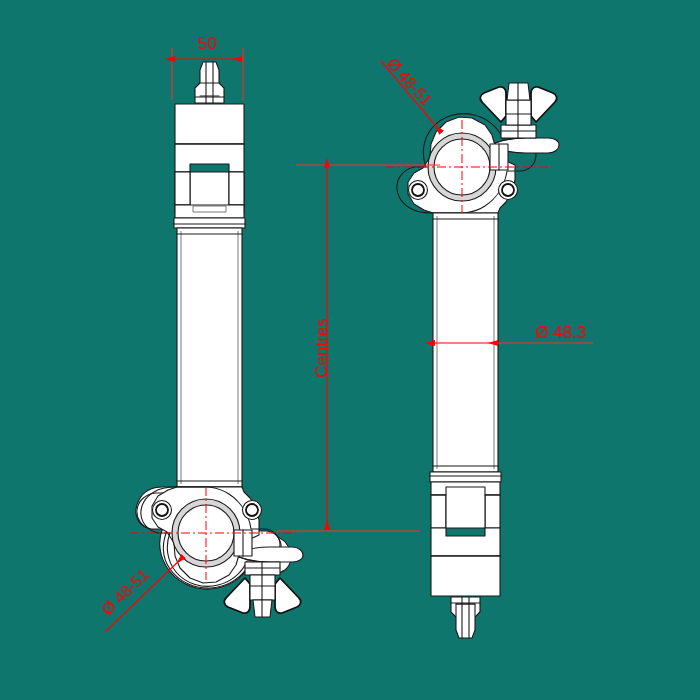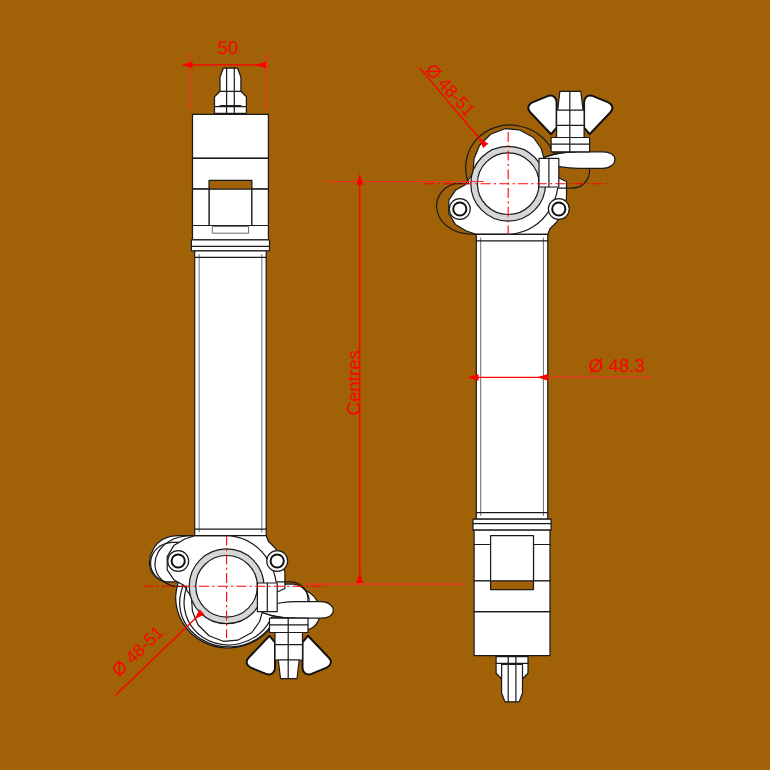--- a/index.html
+++ b/index.html
@@ -7,21 +7,21 @@
     padding: 0;
     background: #ffffff;
   }
   body {
     font-family: "Liberation Sans", sans-serif;
   }
   #drawing-root {
     position: relative;
     width: 700px;
     height: 700px;
-    background: #a16207;
+    background: #0f766e;
     overflow: hidden;
   }
   svg#tech-drawing {
     display: block;
     width: 700px;
     height: 700px;
   }
   .ln {
     fill: none;
     stroke: #1a1a1a;

